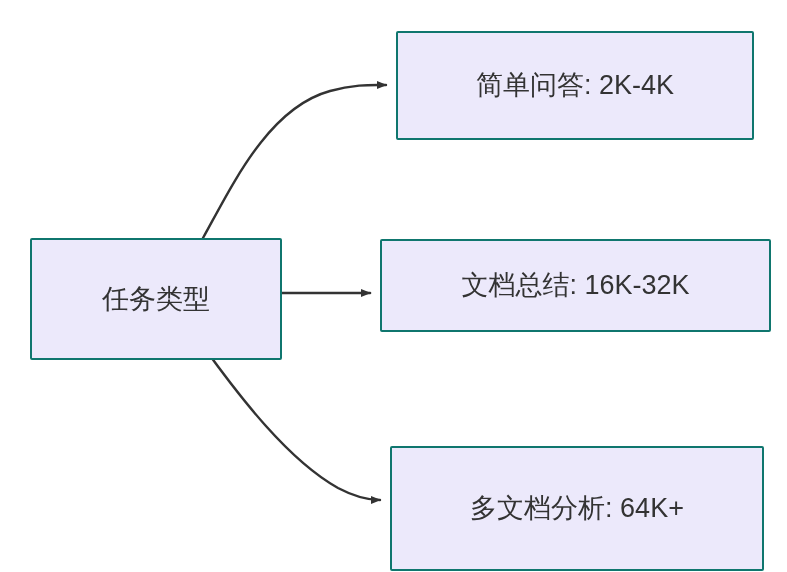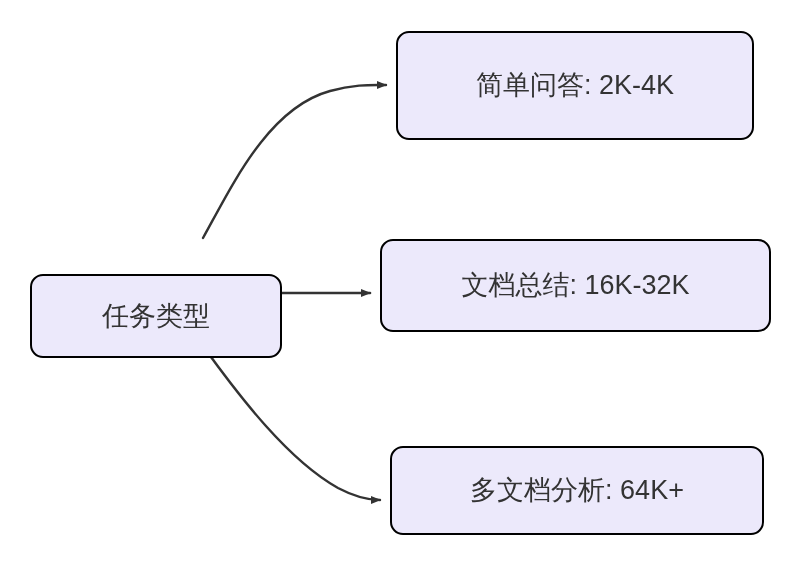--- a/index.html
+++ b/index.html
@@ -25,40 +25,40 @@
     left: 0;
     top: 0;
     width: 787px;
     height: 572px;
     pointer-events: none;
   }
   .node {
     position: absolute;
     box-sizing: border-box;
     background: #ECE9FB;
-    border: 2px solid #000000;
-    border-radius: 13px;
+    border: 2px solid #0f766e;
+    border-radius: 2px;
     display: flex;
     align-items: center;
     justify-content: center;
     text-align: center;
   }
   .node-label {
     color: #333333;
     font-family: "Liberation Sans", "DejaVu Sans", sans-serif;
     font-size: 27px;
     line-height: 1.2;
     letter-spacing: 0px;
     white-space: nowrap;
   }
   
-  #node-root      { left: 30px;  top: 238px; width: 252px; height: 84px; margin-top: 36px; }
+  #node-root      { left: 30px;  top: 238px; width: 252px; height: 122px; }
   #node-simple-qa { left: 396px; top: 31px;  width: 358px; height: 109px; }
   #node-doc-sum   { left: 380px; top: 239px; width: 391px; height: 93px; }
-  #node-multi-doc { left: 390px; top: 446px; width: 374px; height: 89px; }
+  #node-multi-doc { left: 390px; top: 446px; width: 374px; height: 125px; }
 </style>
 </head>
 <body>
 
 <div id="diagram-canvas">
 
   <svg id="edge-layer" width="787" height="572" viewBox="0 0 787 572" xmlns="http://www.w3.org/2000/svg">
     <defs>
       <marker id="arrowhead" markerWidth="10" markerHeight="8" refX="9" refY="4" orient="auto" markerUnits="userSpaceOnUse">
         <path d="M0,0 L10,4 L0,8 Z" fill="#333333"></path>

